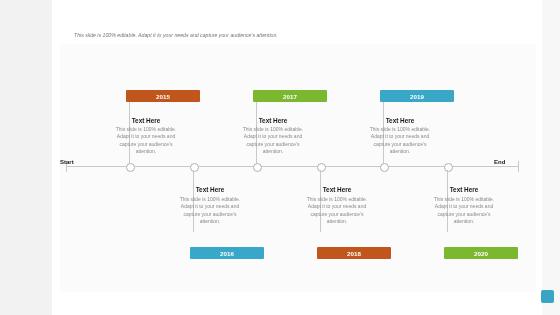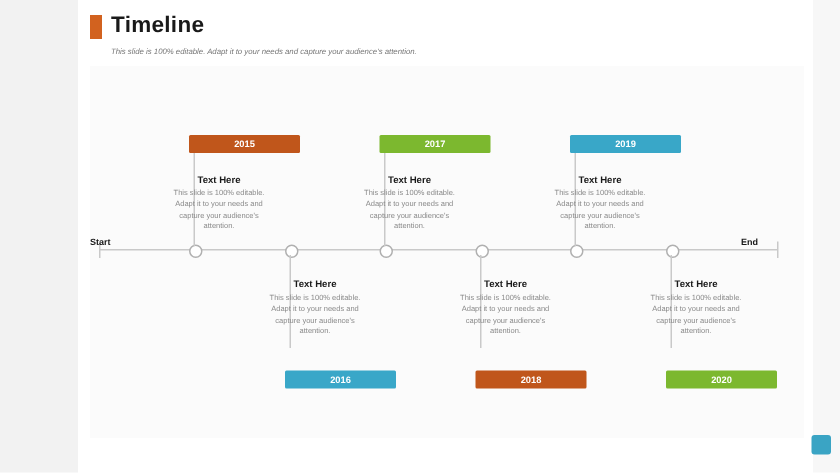--- a/index.html
+++ b/index.html
@@ -143,24 +143,20 @@
   }
 </style>
 </head>
 <body>
 
 <div class="slide">
 
   <div class="left-strip"></div>
   <div class="right-strip"></div>
 
-  <div class="title-bar">
-    <div class="title-accent"></div>
-    <div class="title-text">Timeline</div>
-  </div>
 
   <div class="subtitle-text">This slide is 100% editable. Adapt it to your needs and capture your audience's attention.</div>
 
   <div class="content-panel"></div>
 
   <div class="axis"></div>
   <div class="axis-cap" style="left:66px;"></div>
   <div class="axis-cap" style="left:518px;"></div>
   <div class="start-label">Start</div>
   <div class="end-label">End</div>

